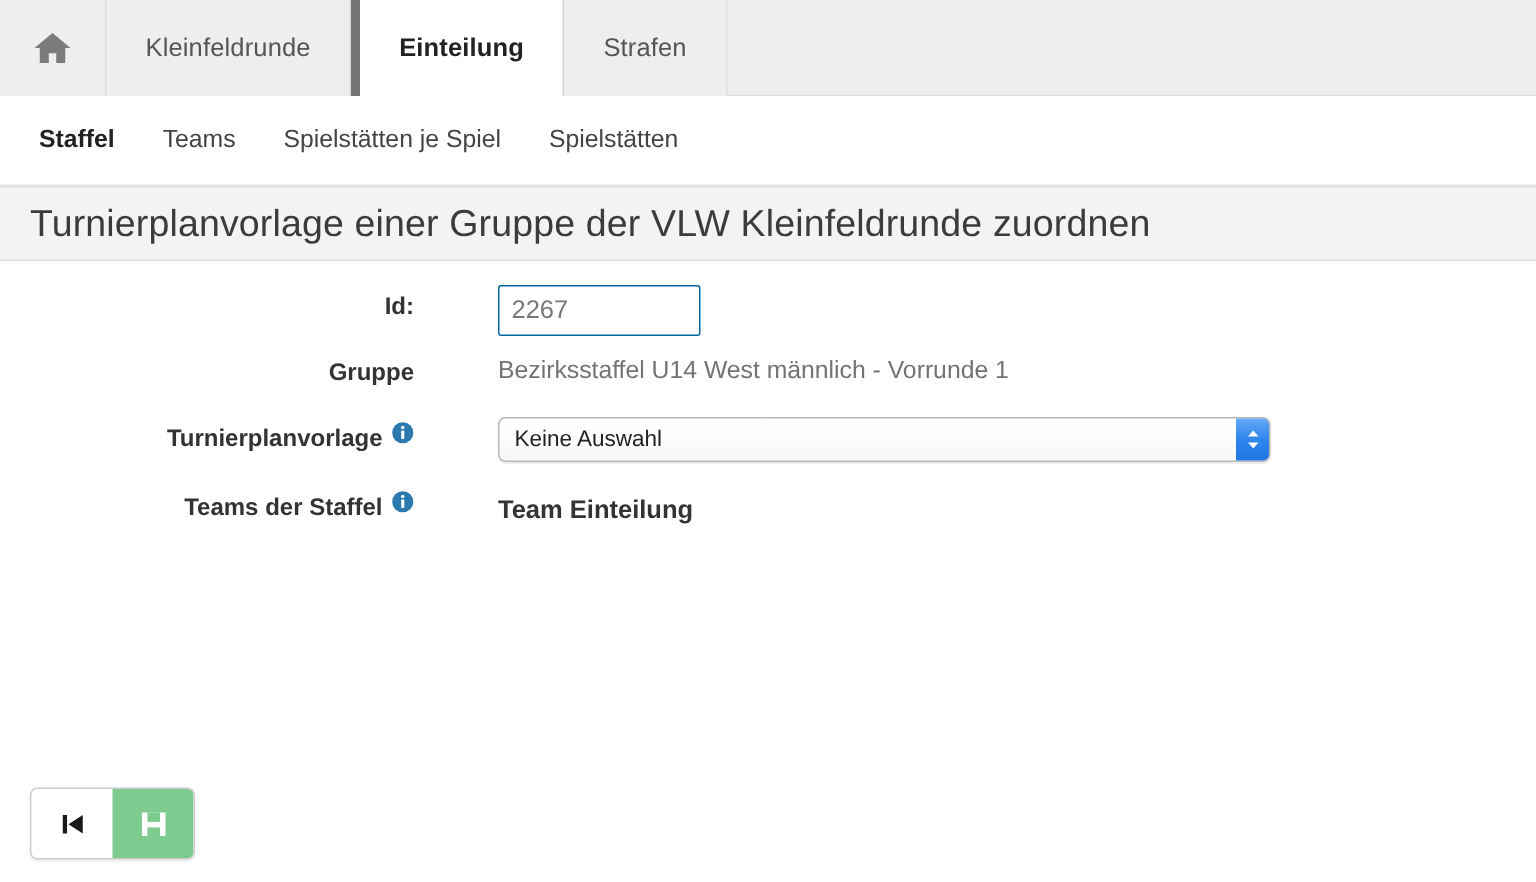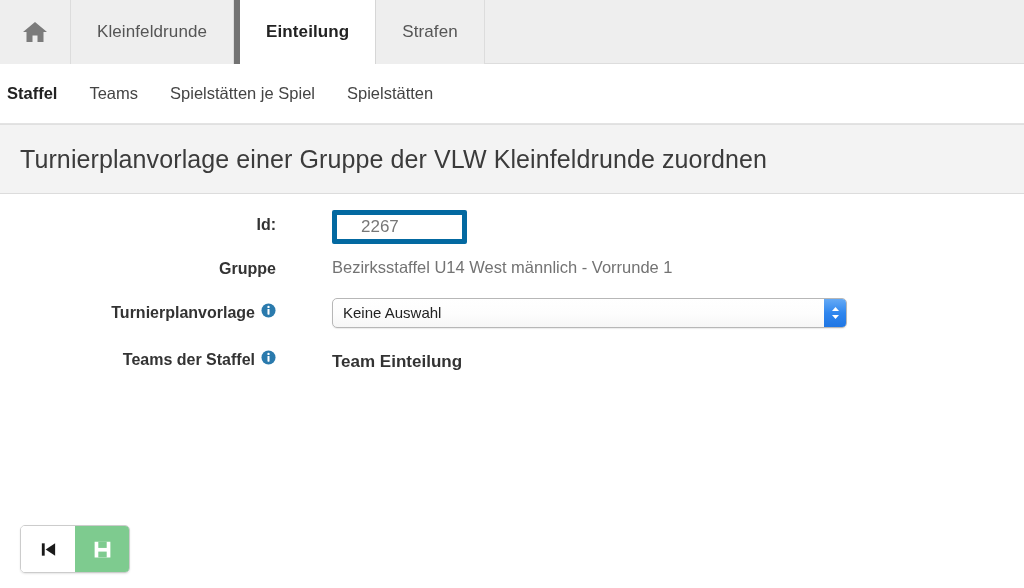--- a/index.html
+++ b/index.html
@@ -61,41 +61,41 @@
     background: #eeeeee;
   }
   .home-icon svg { display: block; }
 
   
   .subnav {
     height: 60px;
     background: #ffffff;
     display: flex;
     align-items: center;
-    padding-left: 7px;
+    padding-left: 26px;
     border-bottom: 1px solid #e3e3e3;
   }
   .subnav-item {
     font-size: 16.5px;
     color: #444444;
     margin-right: 32px;
     cursor: pointer;
     white-space: nowrap;
   }
   .subnav-item.active {
     font-weight: bold;
     color: #222222;
   }
 
   
   .title-band {
     background: #f3f3f3;
     border-top: 1px solid #e0e0e0;
     border-bottom: 1px solid #dcdcdc;
-    height: 70px;
+    height: 50px;
     display: flex;
     align-items: center;
     padding-left: 20px;
   }
   .title-band h1 {
     margin: 0;
     font-size: 25px;
     font-weight: normal;
     color: #3b3b3b;
     letter-spacing: 0.1px;
@@ -132,26 +132,26 @@
     display: inline-block;
     vertical-align: middle;
     margin-left: 6px;
     position: relative;
     top: -1px;
   }
 
   .id-input {
     width: 135px;
     height: 34px;
-    border: 5px solid #0369a1;
+    border: 1px solid #0369a1;
     background: #ffffff;
     border-radius: 2px;
     font-size: 17px;
     color: #777777;
-    padding: 0 24px;
+    padding: 0 8px;
     font-family: "Liberation Sans", "DejaVu Sans", sans-serif;
     outline: none;
   }
 
   .gruppe-value {
     max-width: 360px;
     line-height: 27px;
     font-size: 16.5px;
     color: #737373;
   }

